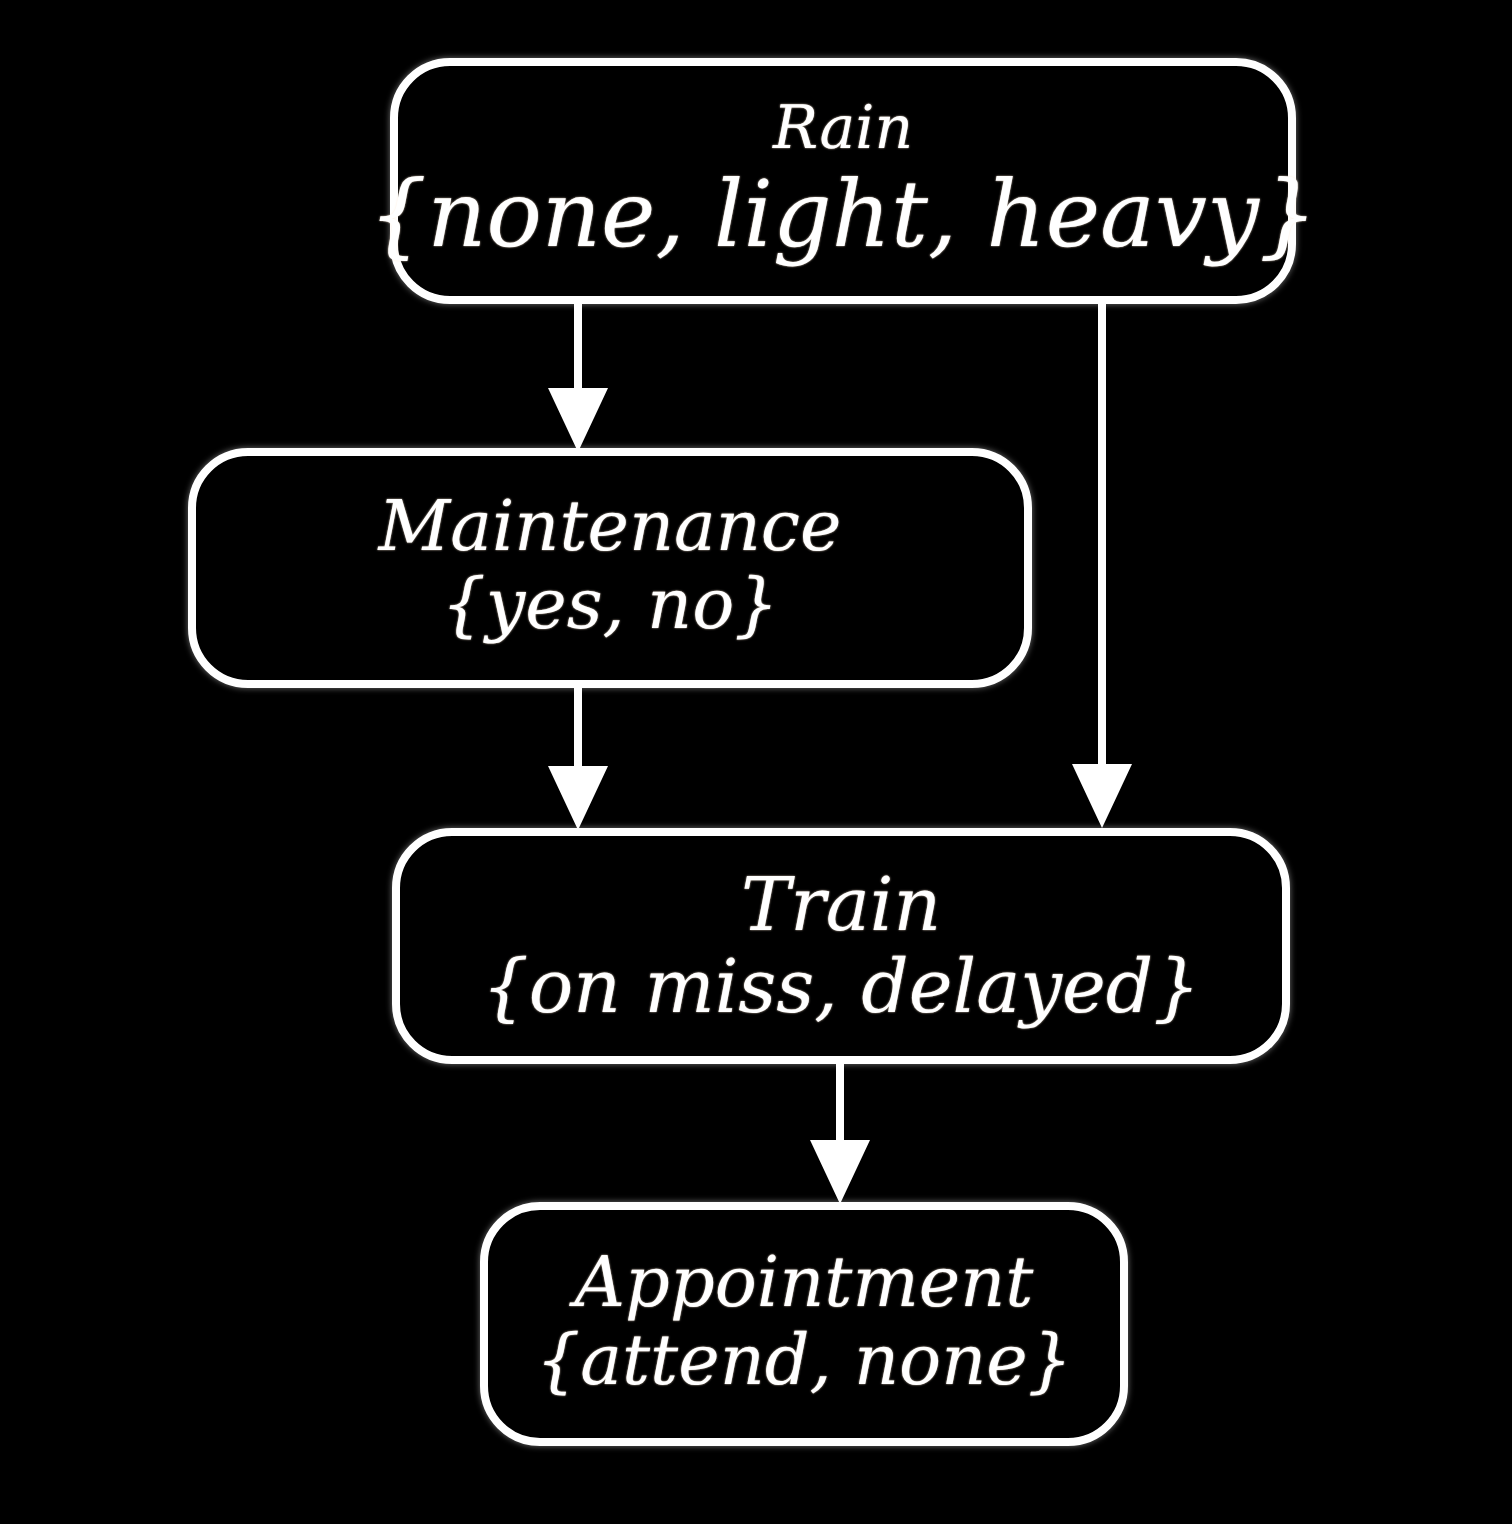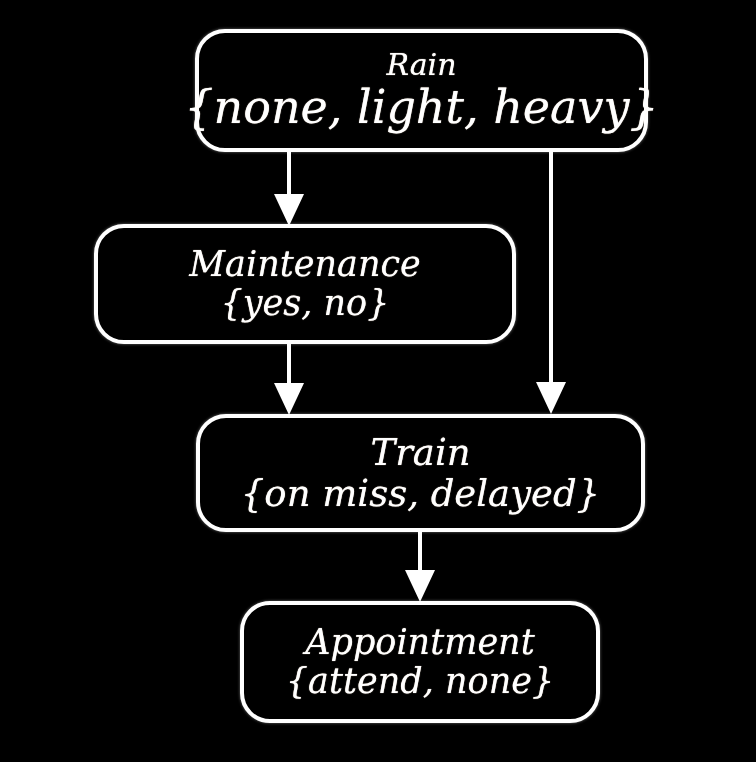--- a/index.html
+++ b/index.html
@@ -40,21 +40,21 @@
   .node .vals {
     font-style: italic;
     font-weight: 400;
     white-space: nowrap;
     text-shadow: 0 0 1px rgba(255,235,215,0.9);
   }
   
   #node-rain        { left:195px; top:29px;  width:453px; height:123px; }
   #node-maintenance { left:94px;  top:224px; width:422px; height:120px; }
   #node-train       { left:196px; top:414px; width:449px; height:118px; }
-  #node-appointment { left:240px; top:601px; width:360px; height:122px; }
+  #node-appointment { left:240px; top:601px; width:324px; height:122px; }
 
   #node-rain .nm          { font-size: 30px; }
   #node-rain .vals        { font-size: 46px; }
   #node-maintenance .nm   { font-size: 35px; }
   #node-maintenance .vals { font-size: 35px; }
   #node-train .nm         { font-size: 37px; }
   #node-train .vals       { font-size: 37px; }
   #node-appointment .nm   { font-size: 35px; }
   #node-appointment .vals { font-size: 35px; }
 

